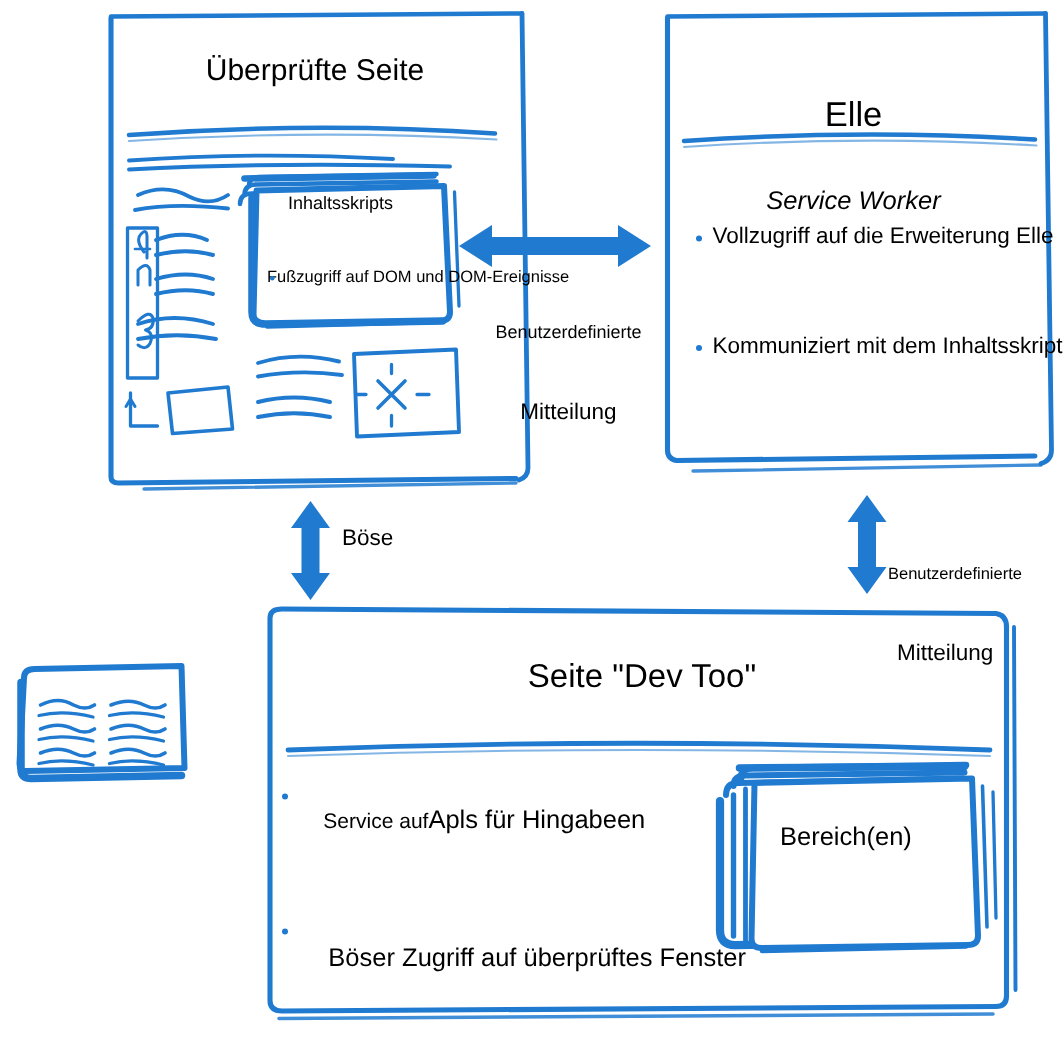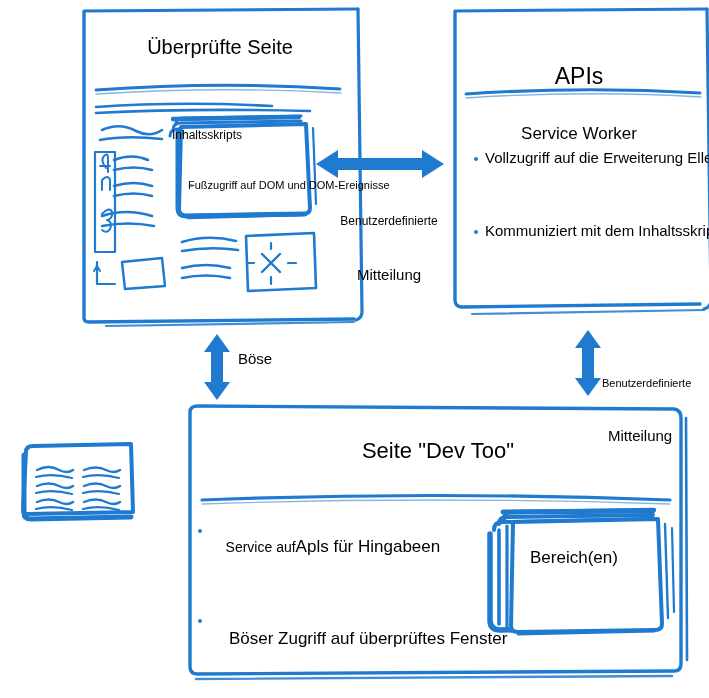--- a/index.html
+++ b/index.html
@@ -1,34 +1,34 @@
 <!DOCTYPE html>
 <html><head>
 <meta charset="utf-8">
 <style>
   html,body{margin:0;padding:0;background:#ffffff;}
   body{
     width:709px;height:698px;position:relative;overflow:hidden;
     font-family:"Liberation Sans","DejaVu Sans",sans-serif;
     color:#000000;
   }
-  .stage{position:absolute;left:0;top:0;width:602px;height:698px;margin-left:10px;}
+  .stage{position:absolute;left:0;top:0;width:602px;height:698px;}
   .svg-layer{position:absolute;left:0;top:0;width:709px;height:698px;pointer-events:none;}
 
   
   .txt{position:absolute;white-space:pre;}
 
   #inspected-title{left:72px;top:36px;width:276px;text-align:center;font-size:20px;}
   #extension-title{left:443px;top:28px;width:252px;text-align:center;}
   #extension-title .big{display:block;font-size:23px;line-height:24px;text-align:center;}
-  #extension-title .small{display:block;font-size:17px;line-height:19px;text-align:center;}
+  #extension-title .small{display:block;font-size:17px;line-height:19px;text-align:center;font-style:italic;}
   #devtools-title{left:178px;top:438px;width:500px;text-align:center;font-size:22px;}
 
   
-  #cs-heading{left:162px;top:128px;font-size:12px;}
+  #cs-heading{left:192px;top:128px;font-size:12px;}
   #cs-list{left:178px;top:150px;width:112px;font-size:11px;line-height:14px;}
   #cs-list li{margin:0;padding:0;}
   ul.bl{list-style:none;margin:0;padding:0;}
   ul.bl li{position:relative;padding-left:13px;}
   ul.bl li:before{
     content:"";position:absolute;left:2px;top:.55em;width:3px;height:3px;
     border-radius:50%;background:#1f7ad0;
   }
 
   
@@ -196,21 +196,21 @@
 
   <div class="txt" id="inspected-title">Überprüfte Seite</div>
 
   <div class="txt" id="cs-heading">Inhaltsskripts</div>
 
   <ul class="bl txt" id="cs-list">
     <li>Fußzugriff auf DOM und DOM-Ereignisse</li>
   </ul>
 
   <div class="txt" id="extension-title">
-    <span class="big">APIs</span>
+    <span class="big">Elle</span>
     <span class="small">Service Worker</span>
   </div>
 
   <ul class="bl txt" id="ext-list">
     <li>Vollzugriff auf die Erweiterung Elle</li>
     <li>Kommuniziert mit dem Inhaltsskript und Seite "Andachten"</li>
   </ul>
 
   <div class="txt" id="devtools-title">Seite "Dev Too"</div>
 

